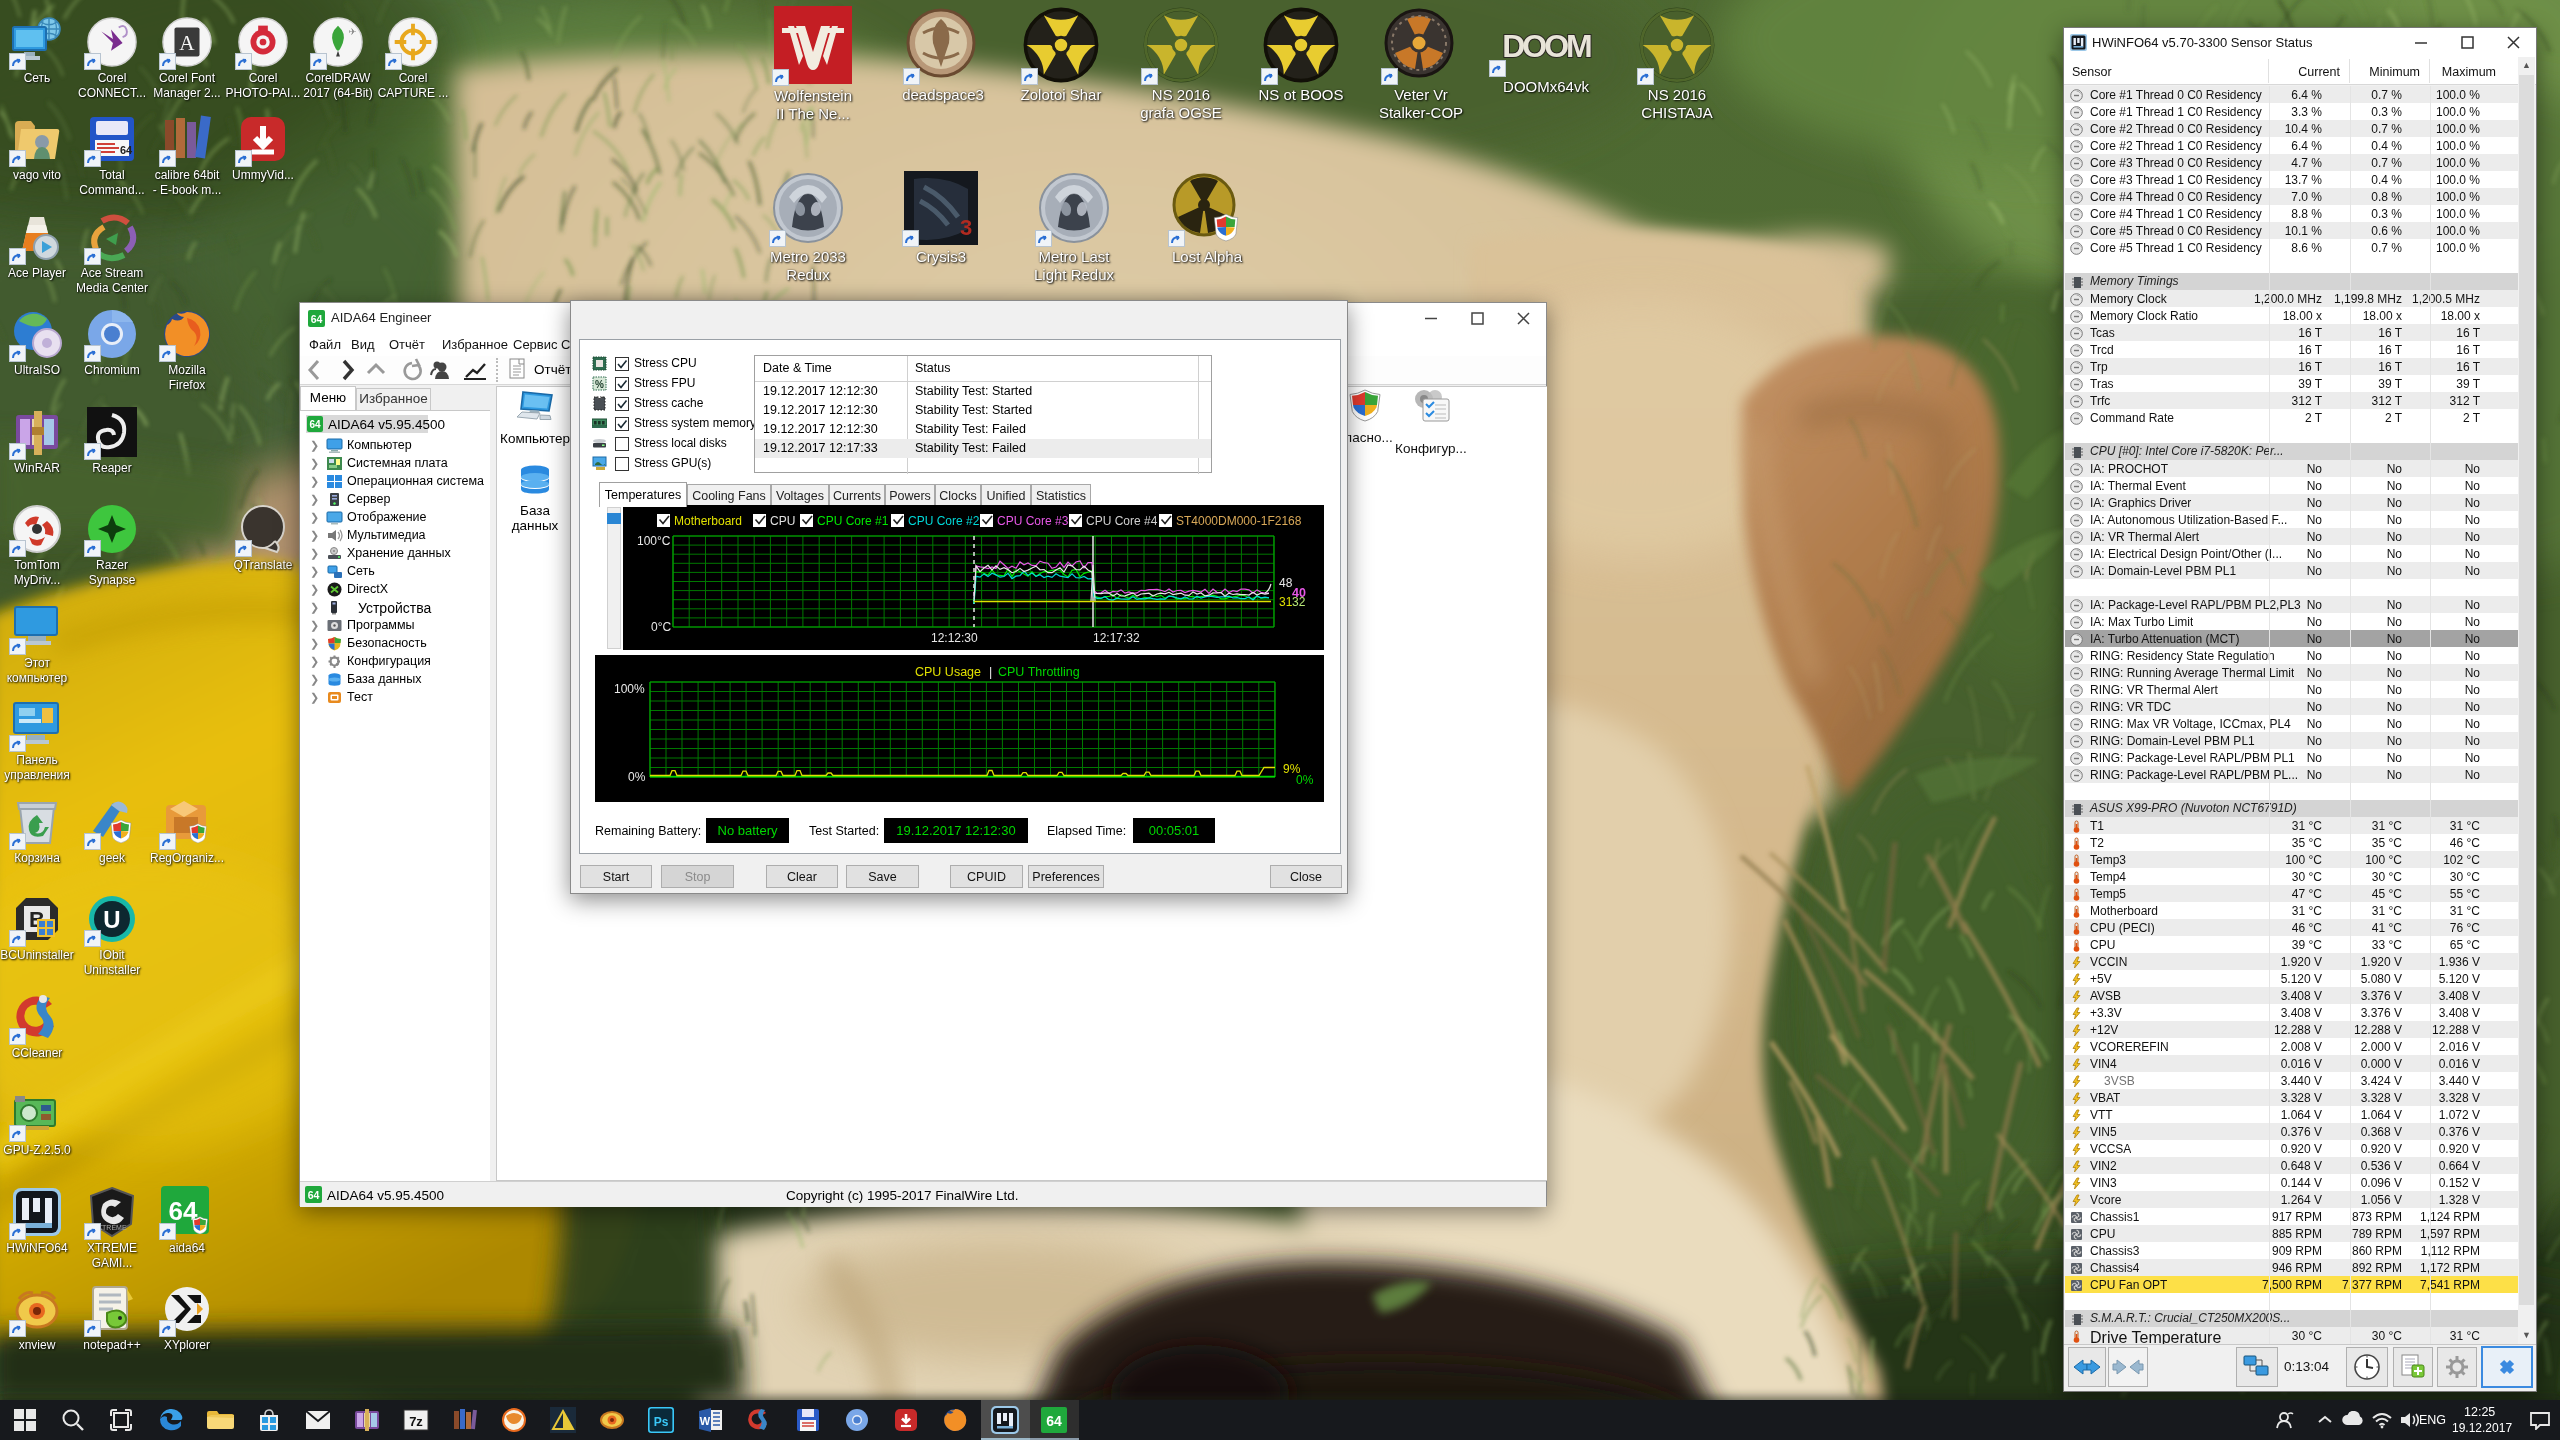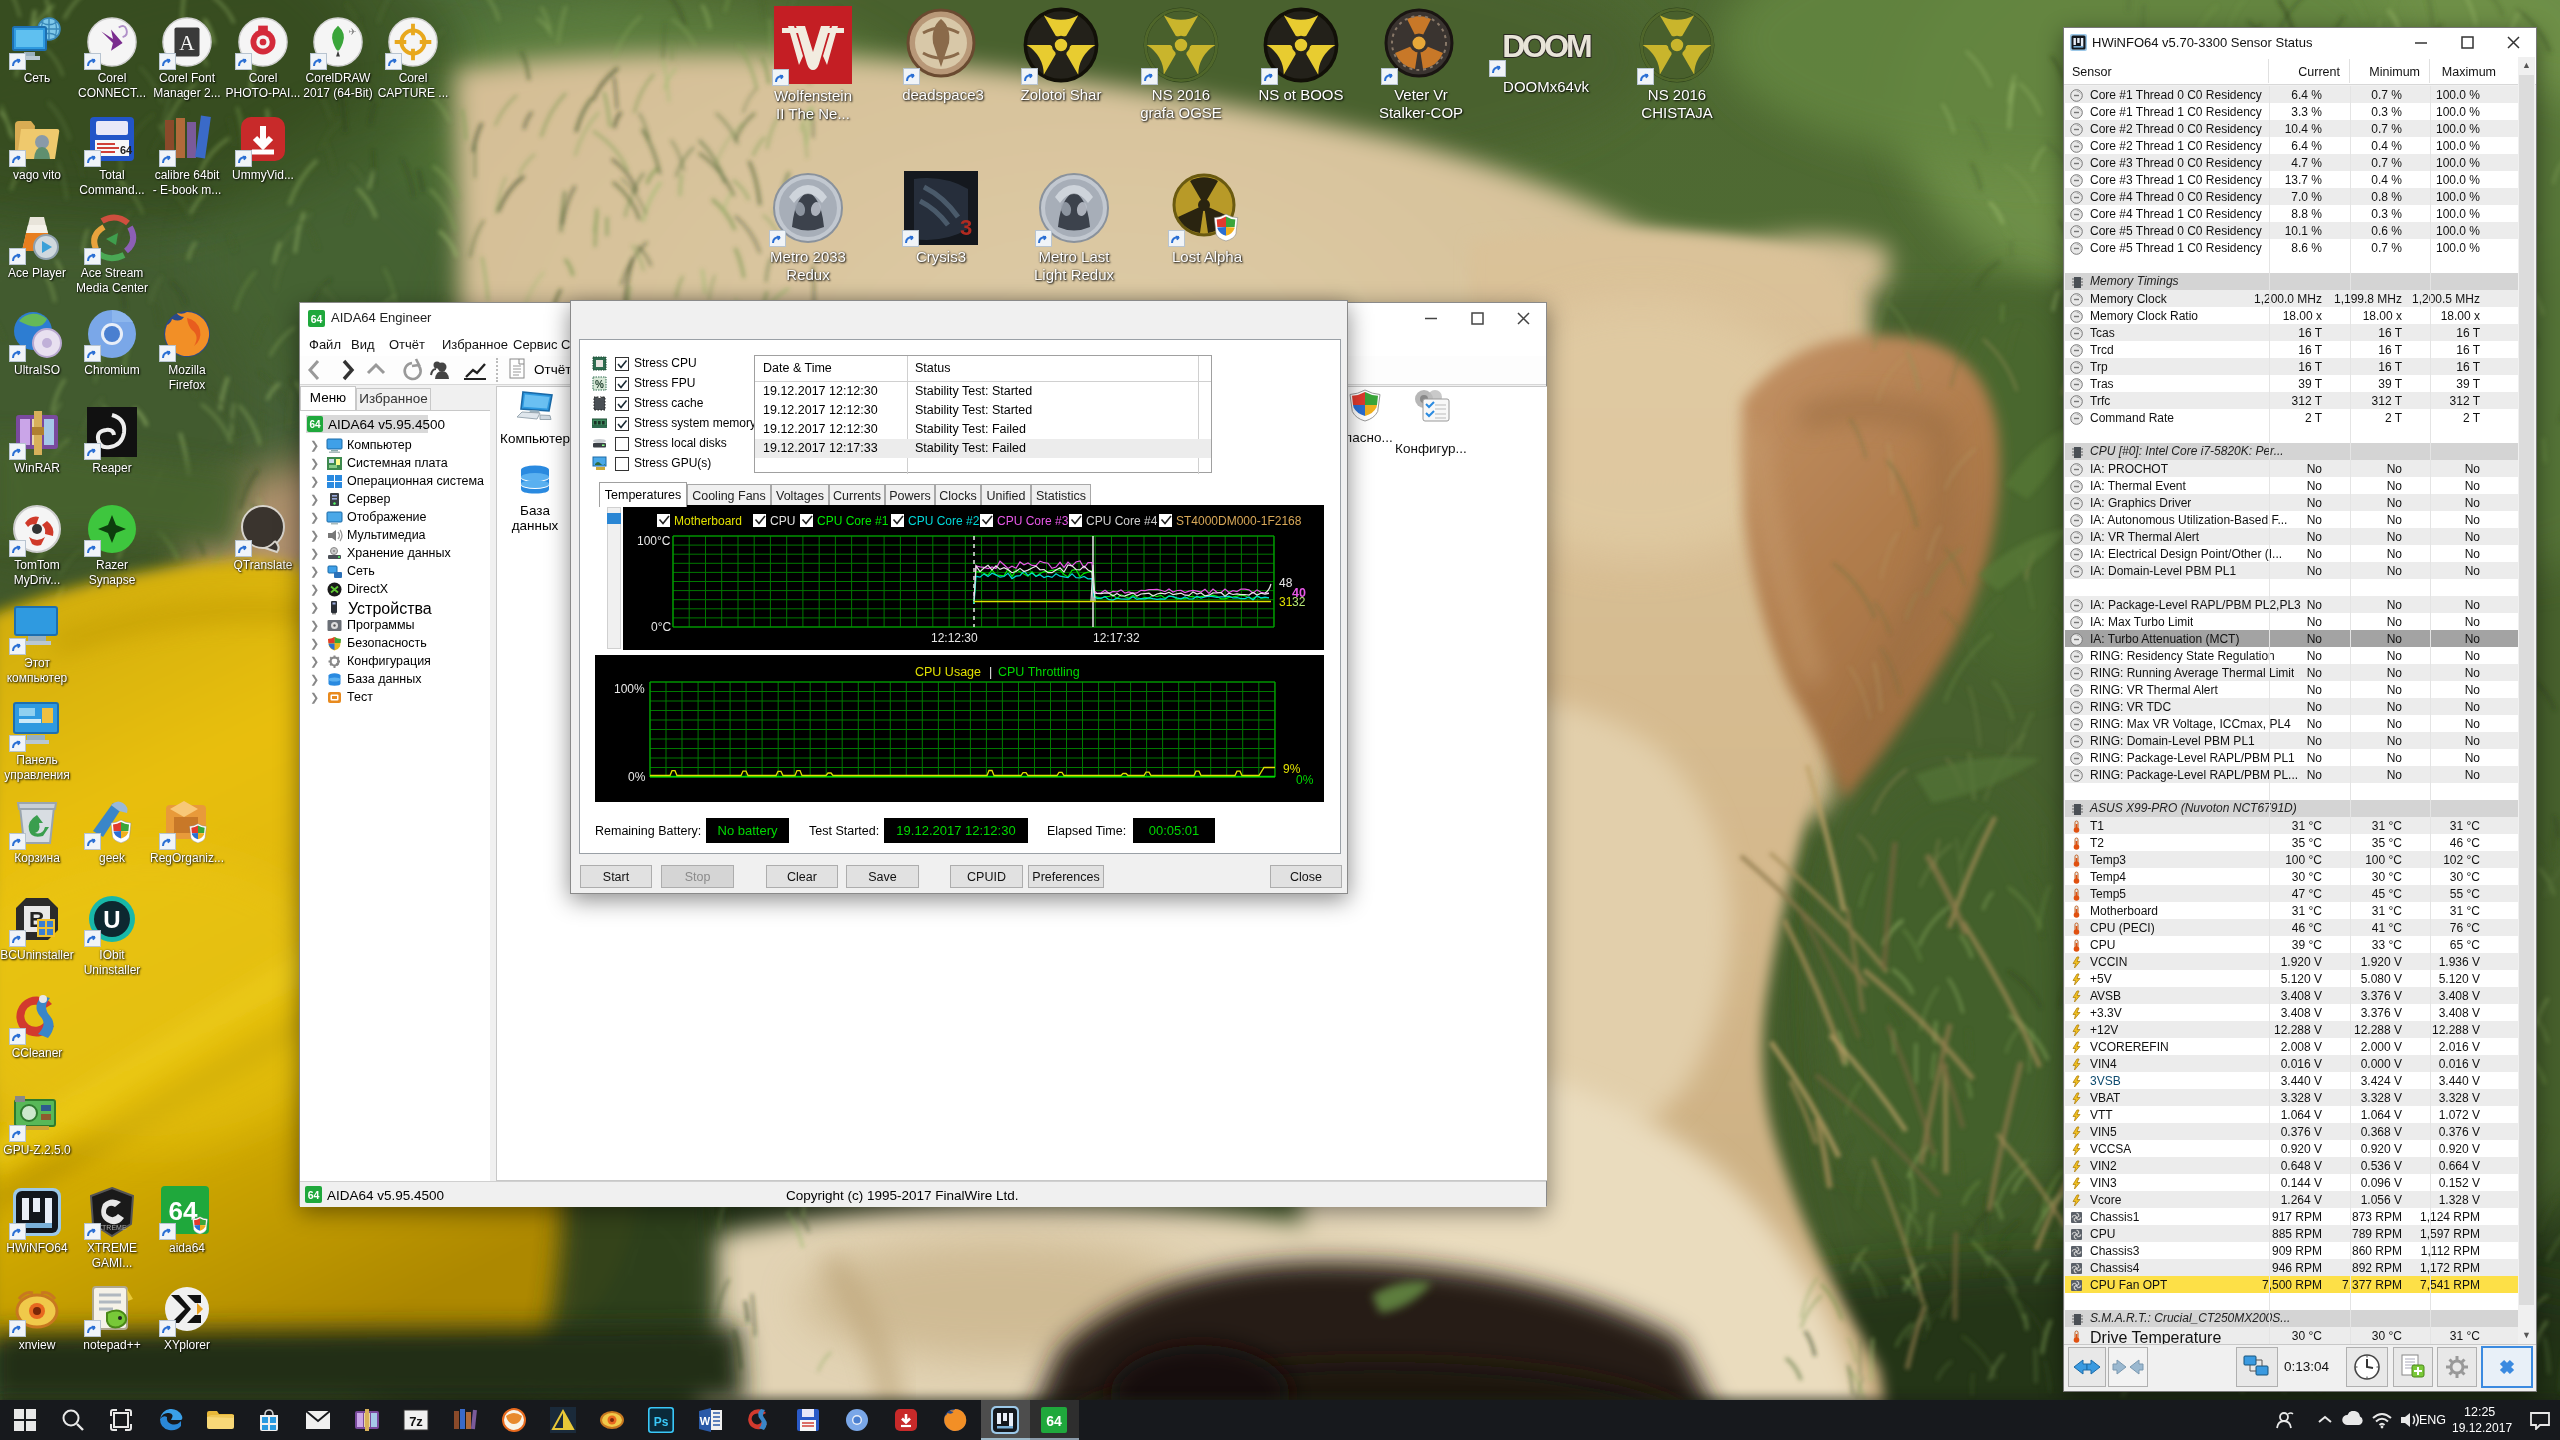--- a/index.html
+++ b/index.html
@@ -1607,21 +1607,21 @@
           <circle cx="8.5" cy="7.5" r="7" fill="#1a1a1a"></circle>
           <path d="M5 4.5 l7 6 M12 4.5 l-7 6" stroke="#5fc832" stroke-width="1.8"></path>
         </svg></div>
       <span style="position:absolute;left:47px;top:171px;font-size:12.5px;white-space:nowrap">DirectX</span>
       <span style="position:absolute;left:10px;top:190px;color:#888;font-size:11px">❯</span>
       <div style="position:absolute;left:26px;top:189px"><svg width="17" height="15" viewBox="0 0 17 15">
           <rect x="5" y="1" width="6" height="12" rx="1" fill="#2a2f36"></rect>
           <rect x="6.5" y="2.5" width="3" height="2" fill="#9ad"></rect>
           <rect x="6" y="13" width="4" height="1.5" fill="#888"></rect>
         </svg></div>
-      <span style="position:absolute;left:48px;top:189px;font-size:16px;white-space:nowrap">Устройства</span>
+      <span style="position:absolute;left:58px;top:189px;font-size:14px;white-space:nowrap">Устройства</span>
       <span style="position:absolute;left:10px;top:208px;color:#888;font-size:11px">❯</span>
       <div style="position:absolute;left:26px;top:207px"><svg width="17" height="15" viewBox="0 0 17 15">
           <rect x="1.5" y="2" width="14" height="11" rx="1" fill="#6a6f76"></rect>
           <circle cx="8.5" cy="7.5" r="3.5" fill="#ddd"></circle>
           <circle cx="8.5" cy="7.5" r="1.2" fill="#555"></circle>
         </svg></div>
       <span style="position:absolute;left:47px;top:207px;font-size:12.5px;white-space:nowrap">Программы</span>
       <span style="position:absolute;left:10px;top:226px;color:#888;font-size:11px">❯</span>
       <div style="position:absolute;left:26px;top:225px"><svg width="17" height="15" viewBox="0 0 17 15">
           <path d="M8.5 1 q3 1.8 6.5 2 l-1 7.5 q-1.5 3 -5.5 4 q-4 -1 -5.5 -4 L2 3 q3.5 -0.2 6.5 -2 Z" fill="#e8b820"></path>
@@ -2477,21 +2477,21 @@
           </svg></div>
         <span style="position:absolute;left:25px;top:2px;font-size:12px;color:#111;white-space:nowrap;max-width:243px;overflow:hidden">VIN4</span>
         <span style="position:absolute;right:198px;top:2px;font-size:12px;color:#111">0.016 V</span>
         <span style="position:absolute;right:118px;top:2px;font-size:12px;color:#111">0.000 V</span>
         <span style="position:absolute;right:40px;top:2px;font-size:12px;color:#111">0.016 V</span>
       </div>
       <div style="position:absolute;left:0;top:986px;width:100%;height:17px;background:#ffffff">
         <div style="position:absolute;left:5px;top:2px"><svg width="13" height="13" viewBox="0 0 13 13">
             <path d="M7 1 L3 7.5 h2.5 L4.5 12 L10 5.5 h-3 L9 1 Z" fill="#f0c020" stroke="#b08010" stroke-width="0.8"></path>
           </svg></div>
-        <span style="position:absolute;left:25px;top:2px;font-size:12px;color:#0c4a6e;white-space:nowrap;max-width:243px;overflow:hidden">3VSB</span>
+        <span style="position:absolute;left:39px;top:2px;font-size:12px;color:#737373;white-space:nowrap;max-width:243px;overflow:hidden">3VSB</span>
         <span style="position:absolute;right:198px;top:2px;font-size:12px;color:#111">3.440 V</span>
         <span style="position:absolute;right:118px;top:2px;font-size:12px;color:#111">3.424 V</span>
         <span style="position:absolute;right:40px;top:2px;font-size:12px;color:#111">3.440 V</span>
       </div>
       <div style="position:absolute;left:0;top:1003px;width:100%;height:17px;background:#ececec">
         <div style="position:absolute;left:5px;top:2px"><svg width="13" height="13" viewBox="0 0 13 13">
             <path d="M7 1 L3 7.5 h2.5 L4.5 12 L10 5.5 h-3 L9 1 Z" fill="#f0c020" stroke="#b08010" stroke-width="0.8"></path>
           </svg></div>
         <span style="position:absolute;left:25px;top:2px;font-size:12px;color:#111;white-space:nowrap;max-width:243px;overflow:hidden">VBAT</span>
         <span style="position:absolute;right:198px;top:2px;font-size:12px;color:#111">3.328 V</span>

